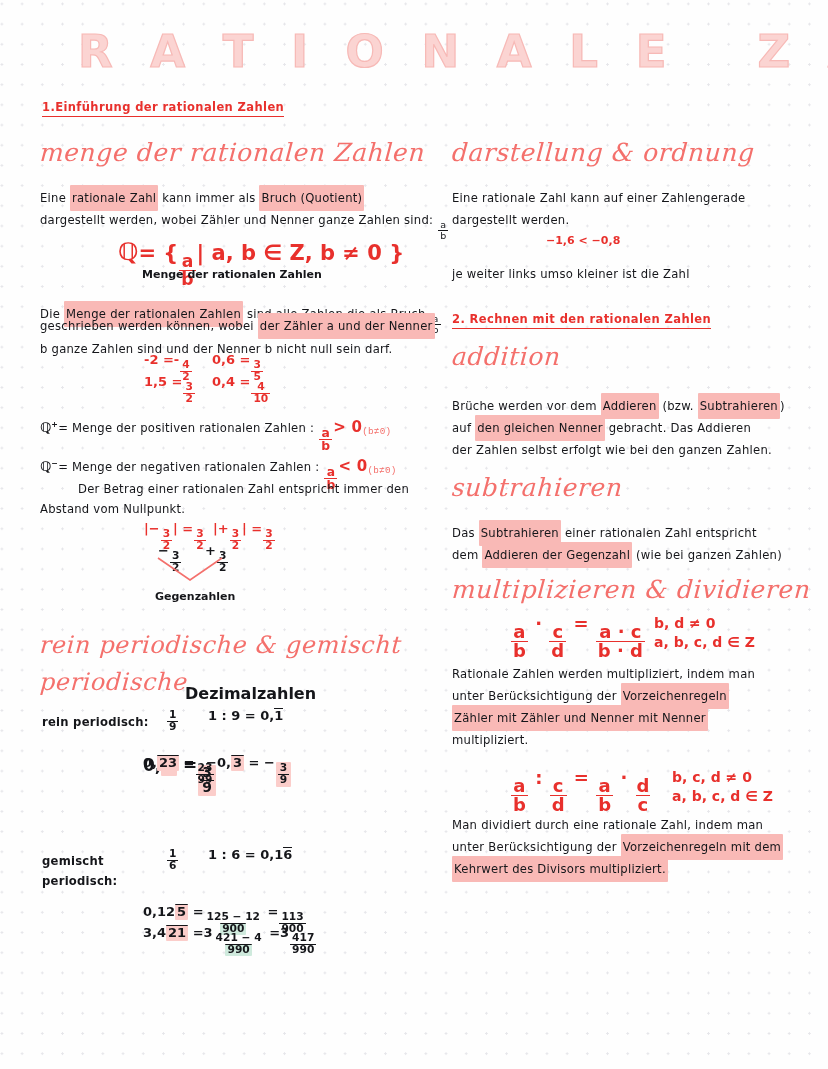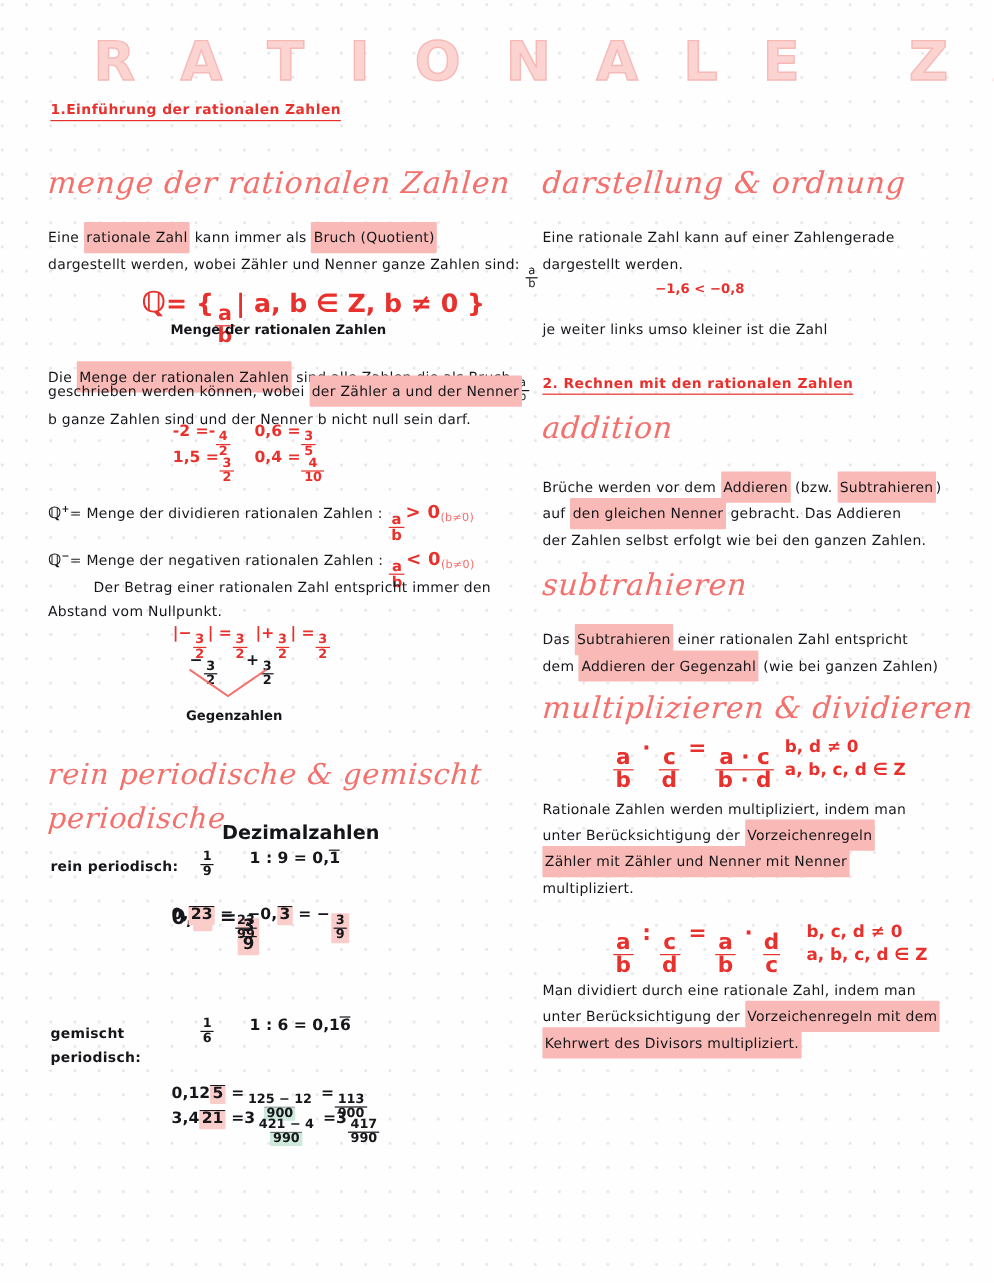--- a/index.html
+++ b/index.html
@@ -132,34 +132,34 @@
     align-items: center;
     vertical-align: -0.42em;
     line-height: 1.0;
     font-size: .82em;
     margin: 0 1px;
   }
   .frac-sm > .num { padding: 0 2px; }
   .frac-sm > .den { padding: 0 2px; border-top: 1.3px solid currentColor; }
 
   .ovl { border-top: 1.7px solid currentColor; padding-top: 0px; display:inline-block; line-height:1.05;}
-  .sub-note { font-size: .62em; font-weight: normal; vertical-align: -2px; color:#f4706c; }
+  .sub-note { font-size: .62em; font-weight: normal; vertical-align: -2px; color:#f4706c;font-family:Liberation Mono, monospace; }
   .supsign { font-size: .68em; vertical-align: 5px; }
 
   
   .connector { position: absolute; }
 </style>
 </head>
 <body>
 
 <div class="page">
 
   <div class="title">R A T I O N A L E   Z A H L E N</div>
 
-  <div class="chapter" style="top:84px; left:42px;">1.Einführung der rationalen Zahlen</div>
+  <div class="chapter" style="top:100px; left:42px;">1.Einführung der rationalen Zahlen</div>
 
   <div class="script" style="top:138px; left:40px;">menge der rationalen Zahlen</div>
 
   <div class="body-txt" style="top:186px; left:40px;">
     <span>Eine </span><span class="hl-pink">rationale Zahl</span><span> kann immer als </span><span class="hl-pink">Bruch (Quotient)</span>
   </div>
 
   <div class="body-txt" style="top:208px; left:40px;">
     <span>dargestellt werden, wobei Zähler und Nenner ganze Zahlen sind:</span>
     <span class="frac-sm">
@@ -209,21 +209,21 @@
       </span>
   </div>
   <div class="math-red" style="top:374px; left:212px; font-size:13px;">
     <span>0,4 =</span><span class="frac-sm">
         <span class="num">4</span>
         <span class="den">10</span>
       </span>
   </div>
 
   <div class="body-txt" style="top:413px; left:40px;">
-    <span style="font-weight:bold; font-size:13px;">ℚ</span><span class="supsign" style="font-weight:bold;">+</span><span>= Menge der dividieren rationalen Zahlen :</span>
+    <span style="font-weight:bold; font-size:13px;">ℚ</span><span class="supsign" style="font-weight:bold;">+</span><span>= Menge der positiven rationalen Zahlen :</span>
     <span class="math-red" style="position:relative; font-size:15px;"><span class="frac-sm">
           <span class="num">a</span>
           <span class="den">b</span>
         </span><span>&gt; 0</span><span class="sub-note">(b≠0)</span></span>
   </div>
 
   <div class="body-txt" style="top:452px; left:40px;">
     <span style="font-weight:bold; font-size:13px;">ℚ</span><span class="supsign" style="font-weight:bold;">−</span><span>= Menge der negativen rationalen Zahlen :</span>
     <span class="math-red" style="position:relative; font-size:15px;"><span class="frac-sm">
           <span class="num">a</span>

